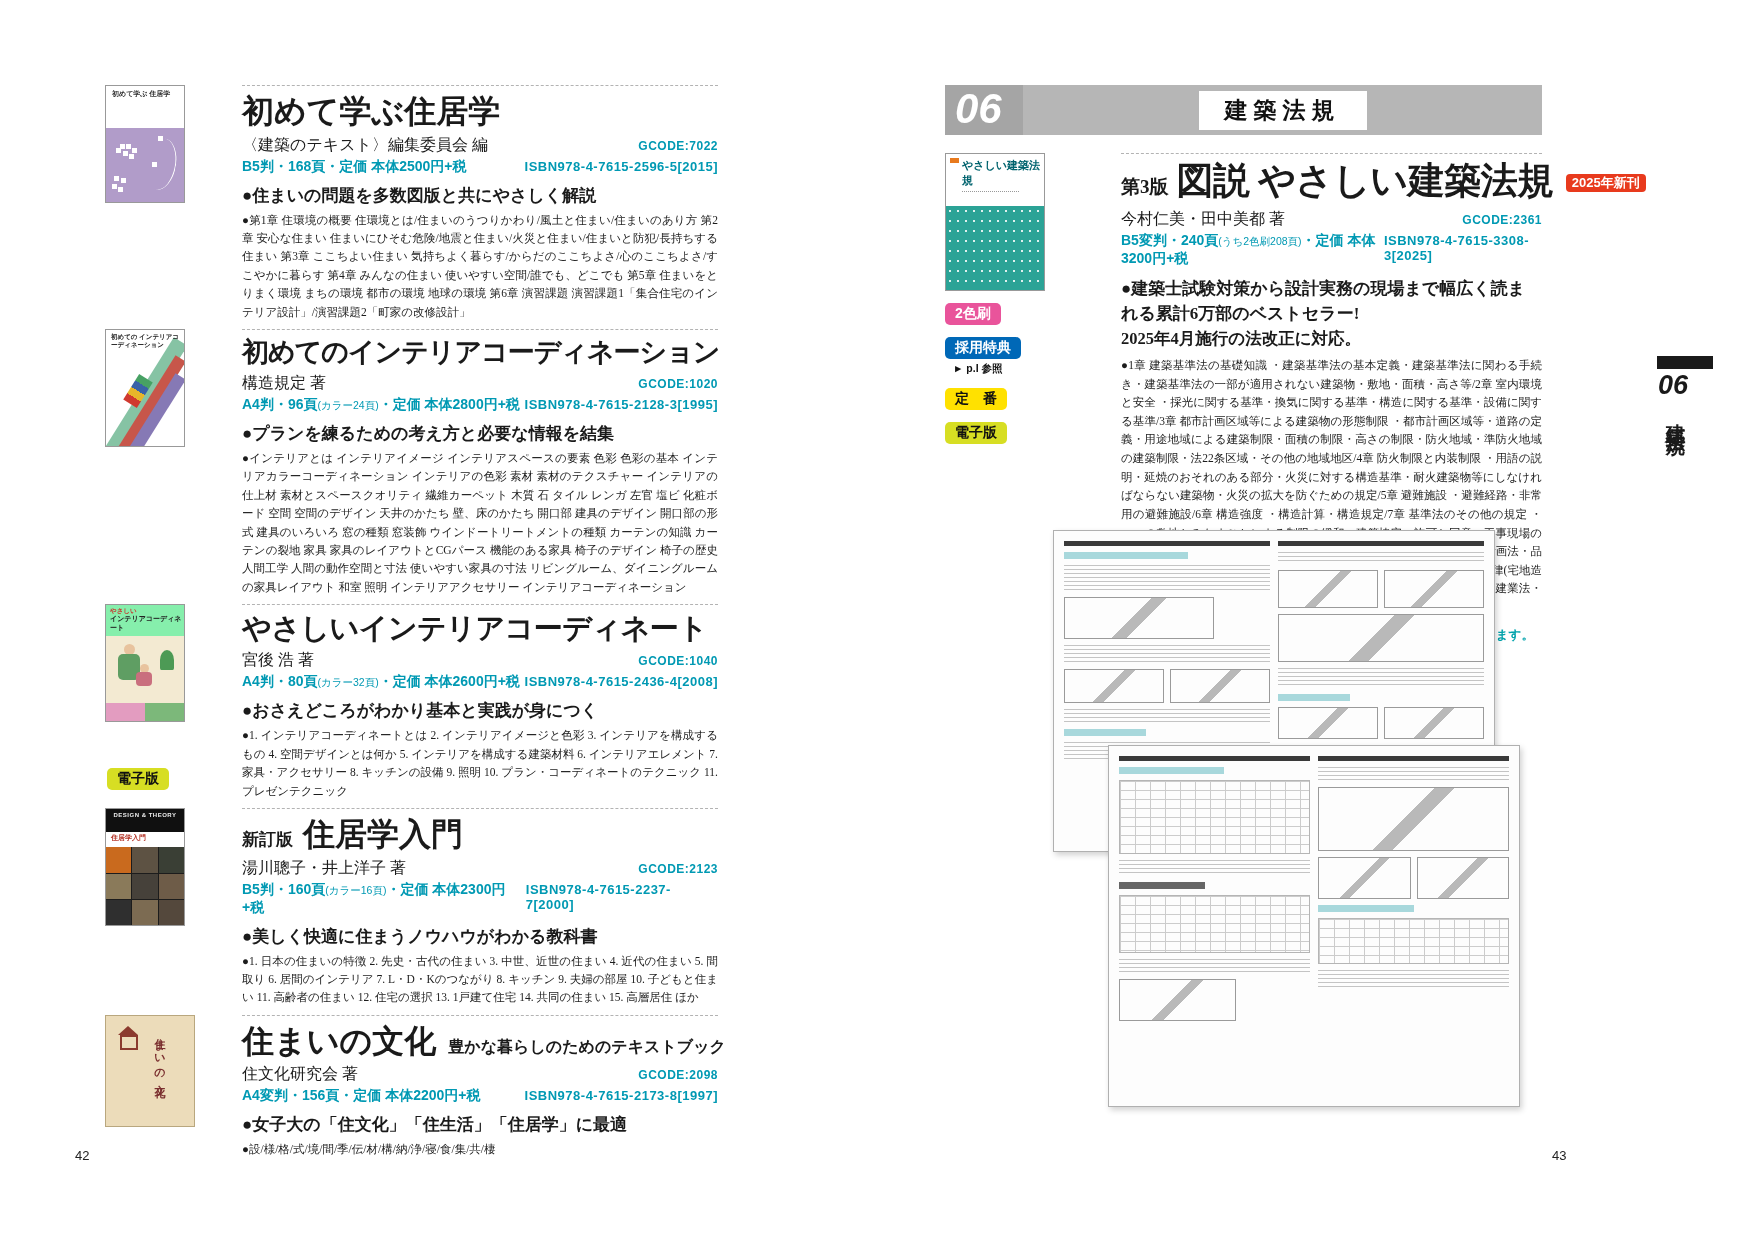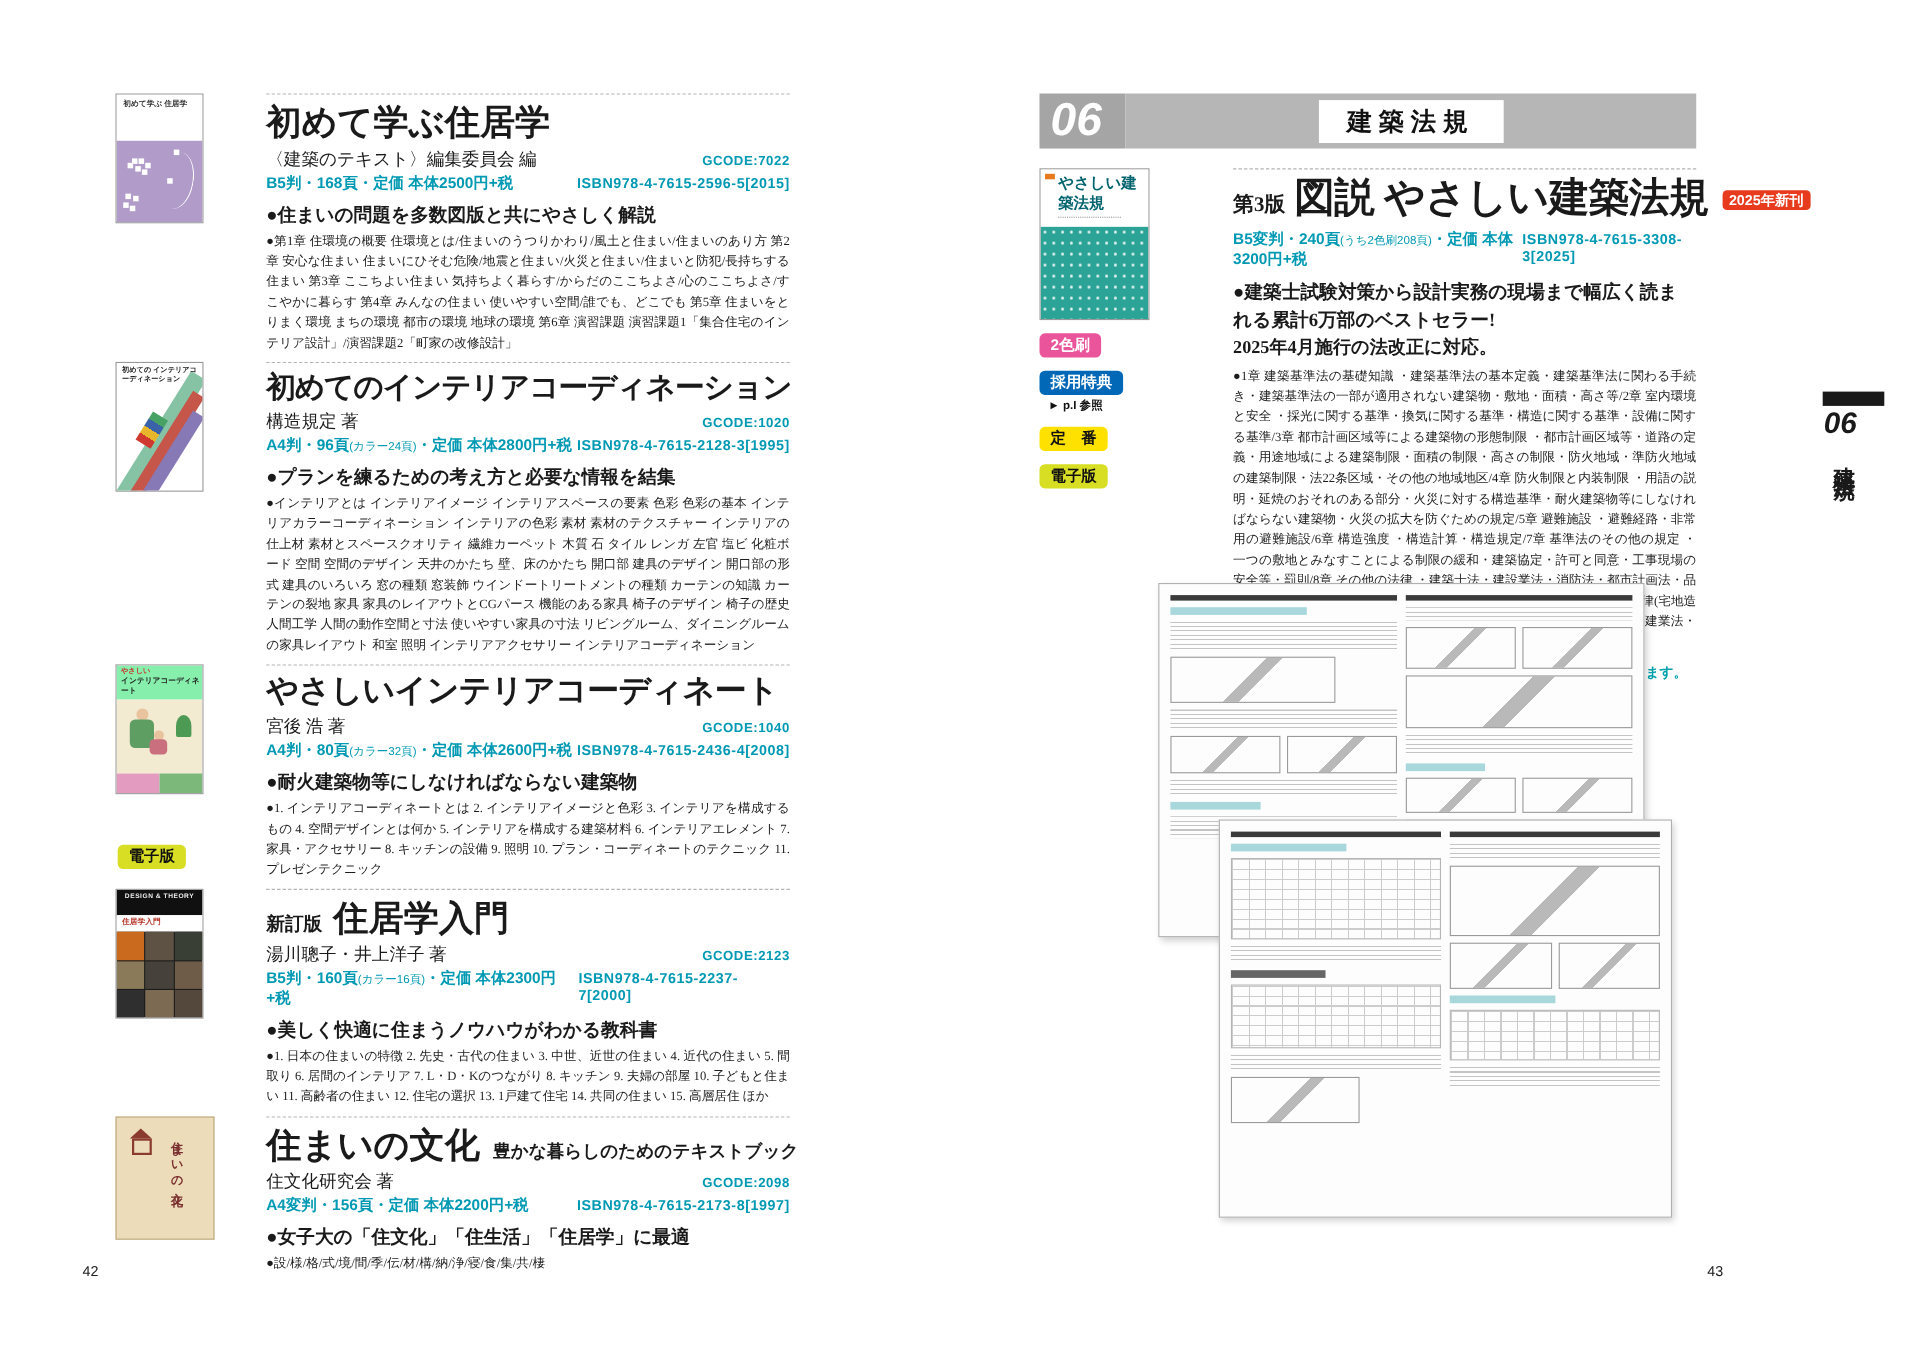--- a/index.html
+++ b/index.html
@@ -101,21 +101,21 @@
   .sec-num-box{width:78px;background:#a5a5a5;color:#fff;font-family:"Liberation Sans",sans-serif;
                font-style:italic;font-weight:900;font-size:42px;line-height:48px;padding-left:10px;box-sizing:border-box;}
   .sec-bar{flex:1;background:#b6b6b6;display:flex;align-items:center;justify-content:center;}
   .sec-title-box{background:#fff;padding:4px 26px;font-family:"Liberation Sans",sans-serif;
                  font-weight:700;font-size:23px;letter-spacing:6px;color:#111;}
   .r-entry{display:flex;margin-top:18px;}
   .r-cover-col{width:104px;flex:none;margin-right:36px;}
   .cover.c6{width:100px;height:138px;}
   .c6top{height:38%;background:#fff;position:relative;padding:4px 0 0 16px;box-sizing:border-box;}
   .c6mark{position:absolute;top:4px;left:4px;width:9px;height:5px;background:#e87a1e;}
-  .c6t{font-size:14px;font-weight:700;color:#00636e;}
+  .c6t{font-size:11px;font-weight:700;color:#00636e;}
   .c6dots{width:70%;border-bottom:1px dotted #999;margin-top:3px;}
   .c6bot{height:62%;background:#2ba396;
          background-image:radial-gradient(rgba(255,255,255,.85) 1px,transparent 1.3px);
          background-size:8px 10px;}
   .badge{display:inline-block;font-family:"Liberation Sans",sans-serif;font-weight:700;
          font-size:14px;padding:2px 10px;border-radius:5px;margin-top:12px;}
   .bdg-pink{background:#e9549b;color:#fff;}
   .bdg-blue{background:#0068b7;color:#fff;}
   .bdg-yellow{background:#ffe100;color:#111;}
   .bdg-ygreen{background:#d7de23;color:#111;}
@@ -252,21 +252,21 @@
           <span class="btitle t-med">やさしいインテリアコーディネート</span>
         </div>
         <div class="row">
           <span class="author">宮後 浩 著</span>
           <span class="gcode">GCODE:1040</span>
         </div>
         <div class="row specs">
           <span class="spec-left"><span class="fmt">A4判・80頁</span><span class="fmtnote">(カラー32頁)</span><span class="price">・定価 本体2600円+税</span></span>
           <span class="isbn">ISBN978-4-7615-2436-4[2008]</span>
         </div>
-        <div class="catch">●耐火建築物等にしなければならない建築物</div>
+        <div class="catch">●おさえどころがわかり基本と実践が身につく</div>
         <div class="bodytx">●1. インテリアコーディネートとは 2. インテリアイメージと色彩 3. インテリアを構成するもの 4. 空間デザインとは何か 5. インテリアを構成する建築材料 6. インテリアエレメント 7. 家具・アクセサリー 8. キッチンの設備 9. 照明 10. プラン・コーディネートのテクニック 11. プレゼンテクニック</div>
       </div>
     </div>
 
     <div class="entry">
       <div class="cover-col">
         <div class="cover">
           <div class="c4top">DESIGN &amp; THEORY</div>
           <div class="c4mid">住居学入門</div>
           <div class="c4body">
@@ -355,20 +355,24 @@
         <span class="bdg-ref">► p.I 参照</span>
         <span class="badge bdg-yellow">定　番</span>
         <span class="badge bdg-ygreen">電子版</span>
       </div>
       <div class="text-col">
         <div class="divider"></div>
         <div class="r-title-row">
           <span class="r-edition">第3版</span>
           <span class="r-btitle">図説 やさしい建築法規</span>
           <span class="new-badge">2025年新刊</span>
+        </div>
+        <div class="row">
+          <span class="author">今村仁美・田中美都 著</span>
+          <span class="gcode">GCODE:2361</span>
         </div>
         <div class="row specs">
           <span class="spec-left"><span class="fmt">B5変判・240頁</span><span class="fmtnote">(うち2色刷208頁)</span><span class="price">・定価 本体3200円+税</span></span>
           <span class="isbn">ISBN978-4-7615-3308-3[2025]</span>
         </div>
         <div class="r-catch">●建築士試験対策から設計実務の現場まで幅広く読まれる累計6万部のベストセラー!</div>
         <div class="r-catch2">2025年4月施行の法改正に対応。</div>
         <div class="r-body">●1章 建築基準法の基礎知識 ・建築基準法の基本定義・建築基準法に関わる手続き・建築基準法の一部が適用されない建築物・敷地・面積・高さ等/2章 室内環境と安全 ・採光に関する基準・換気に関する基準・構造に関する基準・設備に関する基準/3章 都市計画区域等による建築物の形態制限 ・都市計画区域等・道路の定義・用途地域による建築制限・面積の制限・高さの制限・防火地域・準防火地域の建築制限・法22条区域・その他の地域地区/4章 防火制限と内装制限 ・用語の説明・延焼のおそれのある部分・火災に対する構造基準・耐火建築物等にしなければならない建築物・火災の拡大を防ぐための規定/5章 避難施設 ・避難経路・非常用の避難施設/6章 構造強度 ・構造計算・構造規定/7章 基準法のその他の規定 ・一つの敷地とみなすことによる制限の緩和・建築協定・許可と同意・工事現場の安全等・罰則/8章 その他の法律 ・建築士法・建設業法・消防法・都市計画法・品確法・バリアフリー法・耐震改修促進法・建築物省エネ法・その他の法律(宅地造成等規制法・医療法・建築物衛生法・駐車場法・建設リサイクル法・宅建業法・民法・労働基準法・労働安全衛生法)</div>
         <div class="r-note">
           <span class="note-label">採用特典</span>

